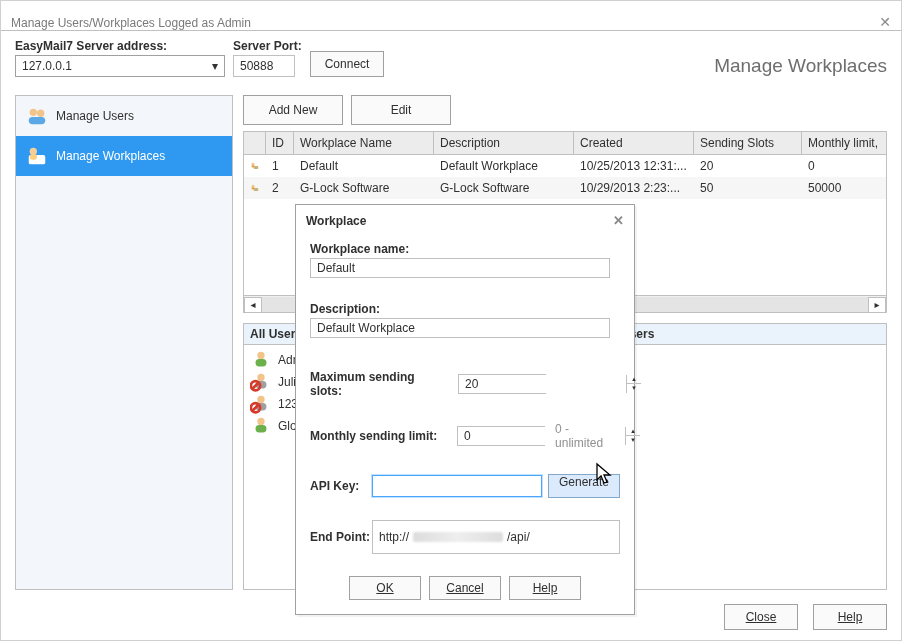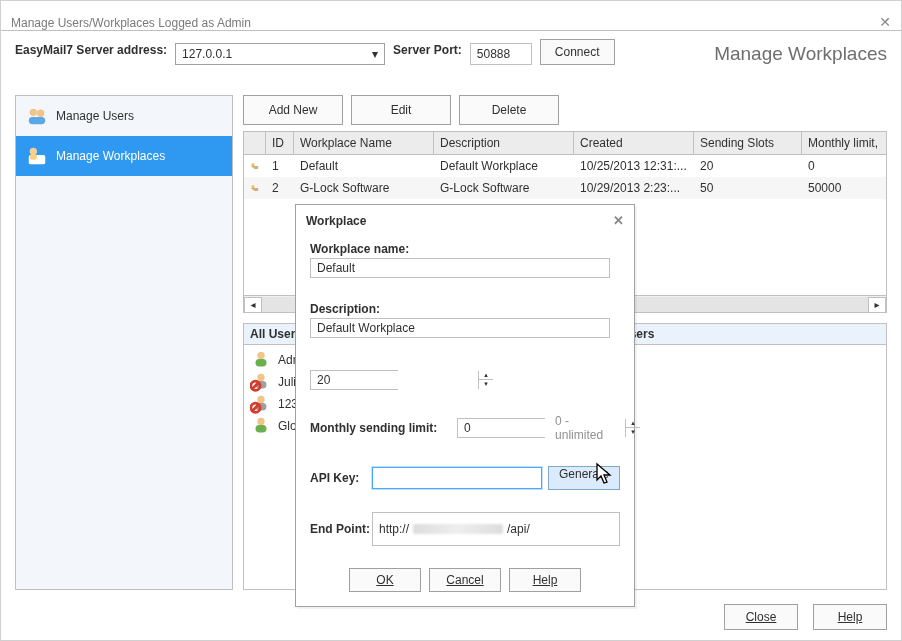--- a/index.html
+++ b/index.html
@@ -21,21 +21,21 @@
     --hint:#909090;
   }
   *{box-sizing:border-box;font-family:"Segoe UI",Tahoma,Arial,sans-serif;font-size:12px;color:var(--text)}
   html,body{margin:0;padding:0;background:#e8e8e8}
   .window{width:902px;height:641px;background:var(--bg);border:1px solid #d0d0d0;position:relative;margin:0;overflow:hidden}
   .titlebar{height:30px;border-bottom:1px solid var(--border);display:flex;align-items:flex-end;padding:0 10px;color:var(--title);font-size:13px}
   .titlebar .tb-title{flex:1;color:var(--title)}
   .titlebar .tb-close{color:#888;font-size:14px;cursor:default}
 
   .conn-row{display:flex;align-items:flex-end;gap:8px;padding:8px 14px 10px 14px;border-bottom:1px solid transparent}
-  .field{display:flex;flex-direction:row;gap:8px}
+  .field{display:flex;flex-direction:column;gap:2px}
   .field label{font-weight:bold;white-space:nowrap}
   .input, select.input{height:22px;border:1px solid var(--border);background:#fff;padding:0 6px}
   .combo-wrap{position:relative;width:210px;border:1px solid var(--border-dark);height:22px;display:flex;align-items:center;background:#fff}
   .combo-wrap input{border:none;outline:none;flex:1;padding:0 6px;height:100%}
   .combo-wrap .caret{width:18px;text-align:center;color:#333}
   .btn{min-width:74px;height:26px;border:1px solid var(--border-dark);background:var(--btn-bg);text-align:center;display:inline-flex;align-items:center;justify-content:center;cursor:default;padding:0 14px}
   .conn-row .spacer{flex:1}
   .section-title{font-size:19px;font-weight:300;color:#6e6e6e}
 
   .body-split{position:absolute;top:94px;left:14px;right:14px;bottom:50px;display:flex;gap:10px}
@@ -157,21 +157,20 @@
         </span>
         <span>Manage Workplaces</span>
       </div>
     </div>
 
     <div class="main">
 
       <div class="toolbar">
         <div class="btn">Add New</div>
         <div class="btn">Edit</div>
-        <div class="btn">Delete</div>
       </div>
 
       <div class="grid-wrap" style="height:182px">
         <div class="grid-header">
           <div class="gh col-ico"></div>
           <div class="gh col-id">ID</div>
           <div class="gh col-name">Workplace Name</div>
           <div class="gh col-desc">Description</div>
           <div class="gh col-created">Created</div>
           <div class="gh col-slots">Sending Slots</div>
@@ -298,20 +297,21 @@
       <div class="d-row">
         <label>Workplace name:</label>
         <input class="txt" value="Default" style="">
       </div>
       <div class="d-row">
         <label>Description:</label>
         <input class="txt" value="Default Workplace" style="">
       </div>
       <div style="height:8px"></div>
       <div class="d-row inline">
+        <label>Maximum sending slots:</label>
         <div class="spinwrap">
           <input value="20" style="">
           <div class="spinbtns">
             <div>▴</div>
             <div>▾</div>
           </div>
         </div>
       </div>
       <div class="d-row inline">
         <label>Monthly sending limit:</label>

